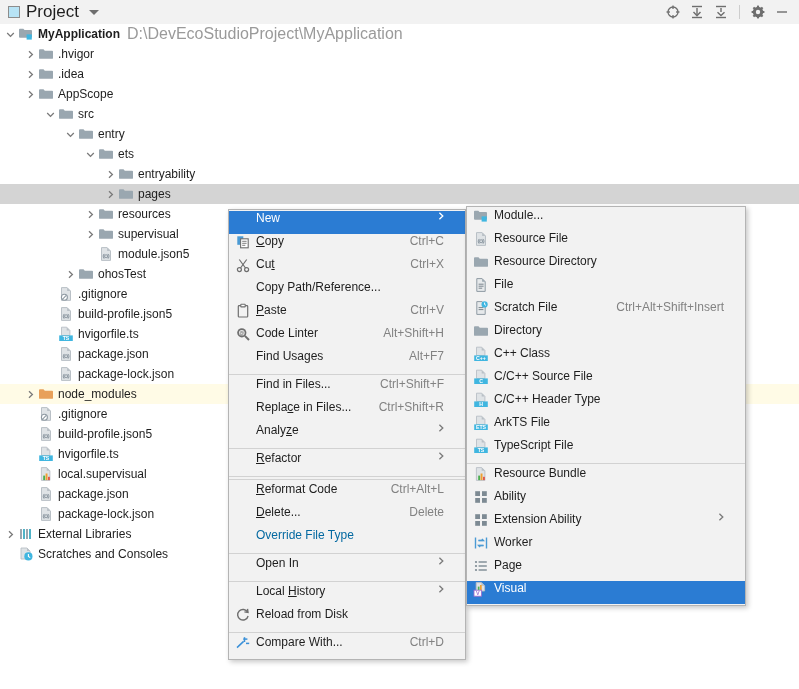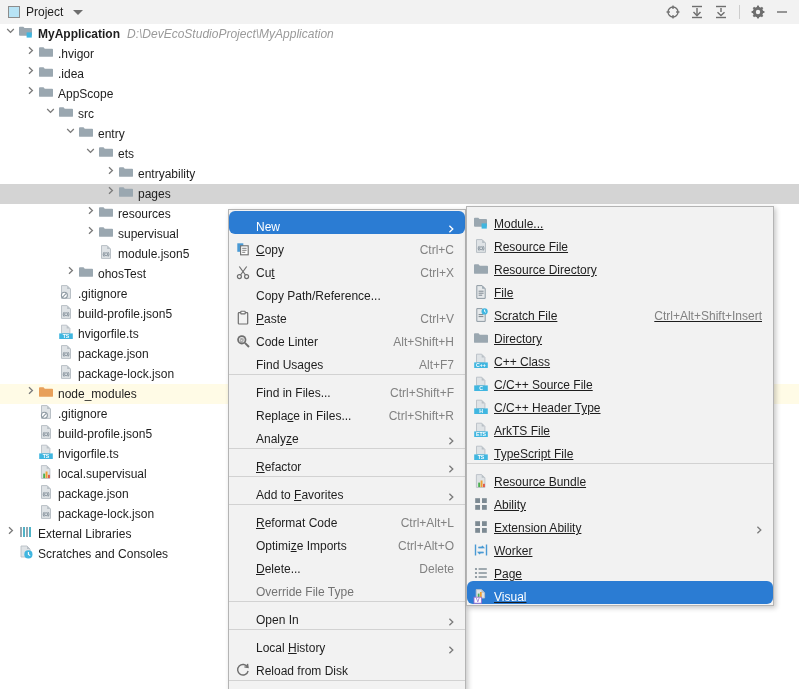--- a/index.html
+++ b/index.html
@@ -14,69 +14,68 @@
     -webkit-font-smoothing:antialiased;
   }
   
   #toolwindow-header{
     position:absolute;left:0;top:0;width:799px;height:24px;
     background:#f2f2f2;
     border-bottom:1px solid #d6d6d6;
     display:flex;align-items:center;
   }
   #tw-title{display:flex;align-items:center;gap:6px;padding-left:8px;}
-  .tw-label{font-size:12px;color:#1e1e1e;}
+  .tw-label{font-size:17px;color:#1e1e1e;}
   .proj-icon{width:12px;height:12px;border:1.6px solid #8c8c8c;background:#b7e3f5;box-sizing:border-box;}
   .caret-down{width:0;height:0;border-left:5px solid transparent;border-right:5px solid transparent;border-top:5px solid #6e6e6e;margin-left:4px;}
   #tw-actions{margin-left:auto;display:flex;align-items:center;gap:2px;padding-right:6px;}
   .tw-btn{width:22px;height:22px;display:flex;align-items:center;justify-content:center;border-radius:2px;}
   .tw-sep{width:1px;height:14px;background:#cdcdcd;margin:0 5px;}
 
   
   #project-tree{
     position:absolute;left:0;top:24px;width:799px;height:665px;
     background:#ffffff;
     overflow:hidden;
   }
   .tree-row{
-    height:20px;display:flex;white-space:nowrap;
+    height:20px;display:flex;align-items:center;white-space:nowrap;
     font-size:12px;line-height:20px;position:relative;
   }
   .tree-row.selected{background:#d4d4d4;}
   .tree-row.highlight{background:#fffbe6;}
   .twisty{
     width:13px;height:13px;flex:0 0 13px;display:flex;align-items:center;justify-content:center;
     margin-right:1px;
   }
   .twisty svg{display:block;}
   .t-icon{width:16px;height:16px;flex:0 0 16px;margin-right:4px;display:flex;align-items:center;justify-content:center;}
   .t-icon svg{display:block;}
   .t-label{font-size:12px;color:#1e1e1e;}
   .t-label.bold{font-weight:bold;}
-  .t-path{font-size:12px;color:#9a9a9a;margin-left:7px;font-style:italic;}
+  .t-path{font-size:16px;color:#9a9a9a;margin-left:7px;}
 
   
   .menu{
     position:absolute;
     background:#f2f2f2;
     border:1px solid #b4b4b4;
     box-shadow:2px 2px 5px rgba(0,0,0,0.22);
     padding:1px 0;
     box-sizing:border-box;
   }
   #context-menu{left:228px;top:209px;width:238px;}
-  #new-submenu{left:466px;top:206px;width:308px;text-decoration:underline;}
+  #new-submenu{left:466px;top:206px;width:280px;}
   .mi{
-    height:23px;display:flex;align-items:flex-end;position:relative;
-    font-size:12px;color:#1e1e1e;white-space:nowrap;padding:0 2px 0 6px;
+    height:23px;display:flex;align-items:flex-start;position:relative;
+    font-size:12px;color:#1e1e1e;white-space:nowrap;padding:0 12px 0 6px;
     box-sizing:border-box;
-    border-radius:6px;
   }
   .mi.sel{background:#2b7cd3;color:#ffffff;}
-  .mi.disabled{color:#737373;}
+  .mi.disabled{color:#0369a1;}
   .mi .mi-icon{width:16px;height:16px;flex:0 0 16px;margin-right:5px;display:flex;align-items:center;justify-content:center;}
   .mi .mi-icon svg{display:block;}
   .mi .mi-text{flex:0 1 auto;}
   .mi .mi-acc{margin-left:auto;color:#828282;padding-right:9px;font-size:12px;}
   .mi .mi-arrow{margin-left:auto;padding-right:7px;display:flex;align-items:center;}
   .msep{height:1px;background:#d2d2d2;margin:2px 0;}
   .u{text-decoration:underline;}
 </style>
 </head>
 <body>
@@ -629,39 +628,25 @@
     <div class="mi">
       <span class="mi-icon"></span>
       <span class="mi-text"><span class="u">R</span>efactor</span>
       <span class="mi-arrow">
         <svg width="10" height="10" viewBox="0 0 10 10">
           <path d="M3.4 1.8 L6.8 5 L3.4 8.2" fill="none" stroke="#7a7a7a" stroke-width="1.3"></path>
         </svg>
       </span>
     </div>
     <div class="msep"></div>
-    <div class="mi">
-      <span class="mi-icon"></span>
-      <span class="mi-text">Add to <span class="u">F</span>avorites</span>
-      <span class="mi-arrow">
-        <svg width="10" height="10" viewBox="0 0 10 10">
-          <path d="M3.4 1.8 L6.8 5 L3.4 8.2" fill="none" stroke="#7a7a7a" stroke-width="1.3"></path>
-        </svg>
-      </span>
-    </div>
     <div class="msep"></div>
     <div class="mi">
       <span class="mi-icon"></span>
       <span class="mi-text"><span class="u">R</span>eformat Code</span>
       <span class="mi-acc">Ctrl+Alt+L</span>
-    </div>
-    <div class="mi">
-      <span class="mi-icon"></span>
-      <span class="mi-text">Optimi<span class="u">z</span>e Imports</span>
-      <span class="mi-acc">Ctrl+Alt+O</span>
     </div>
     <div class="mi">
       <span class="mi-icon"></span>
       <span class="mi-text"><span class="u">D</span>elete...</span>
       <span class="mi-acc">Delete</span>
     </div>
     <div class="mi disabled">
       <span class="mi-icon"></span>
       <span class="mi-text">Override File Type</span>
     </div>

